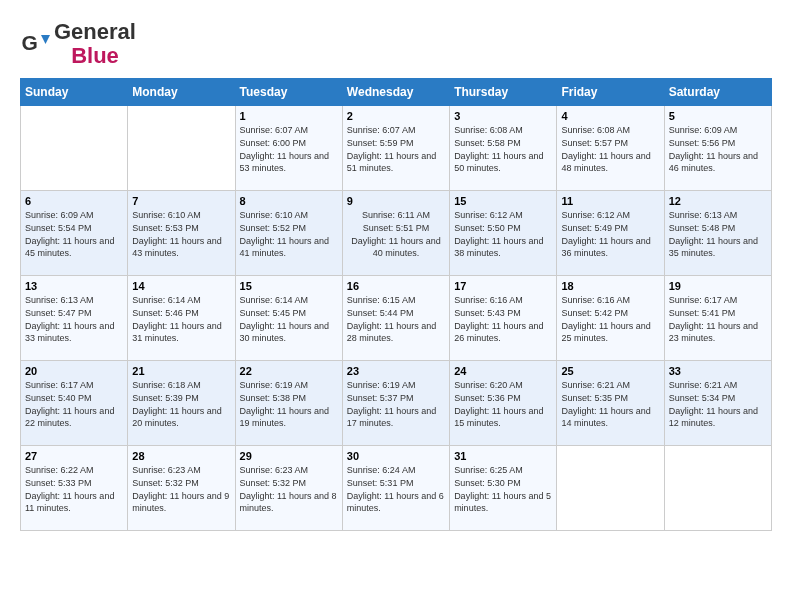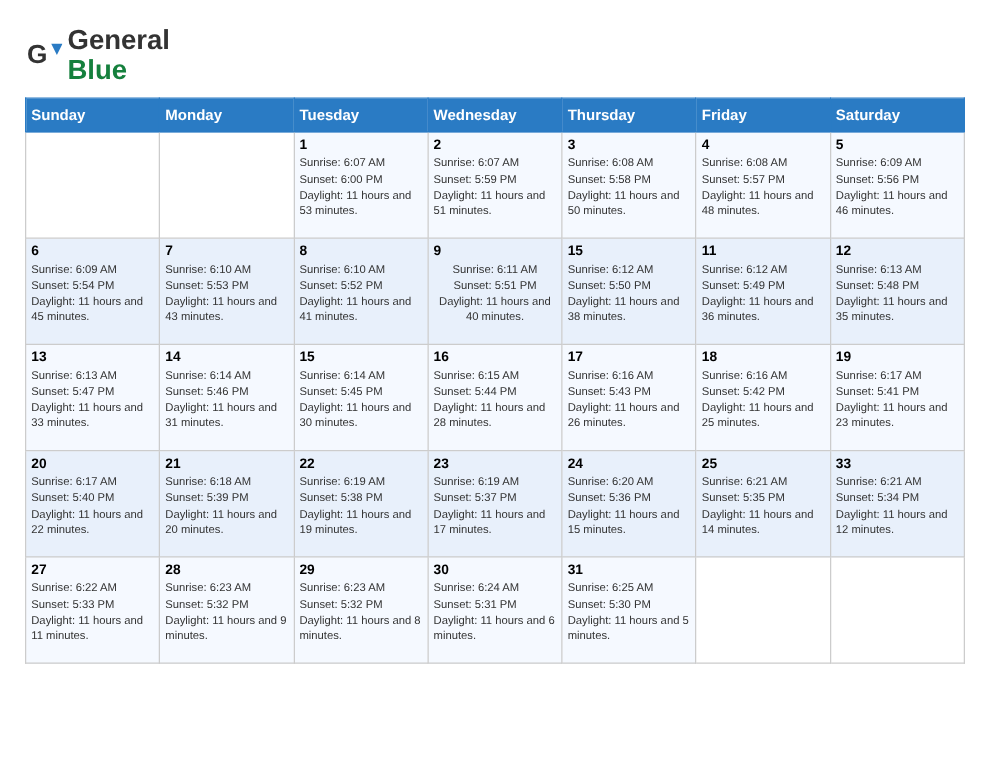--- a/index.html
+++ b/index.html
@@ -18,22 +18,23 @@
     }
     .logo {
       display: flex;
       align-items: center;
     }
     .logo-text {
       font-size: 22px;
       font-weight: bold;
       color: #333;
       line-height: 1.1;
-    }
-    .logo-text .blue { color: #15803d; }
+      text-align: center;
+    }
+    .logo-text .blue { color: #be185d; }
     .logo-icon {
       width: 30px;
       height: 30px;
       margin-right: 4px;
     }
     .title-block {
       text-align: right;
     }
     .month-title {
       font-size: 36px;

